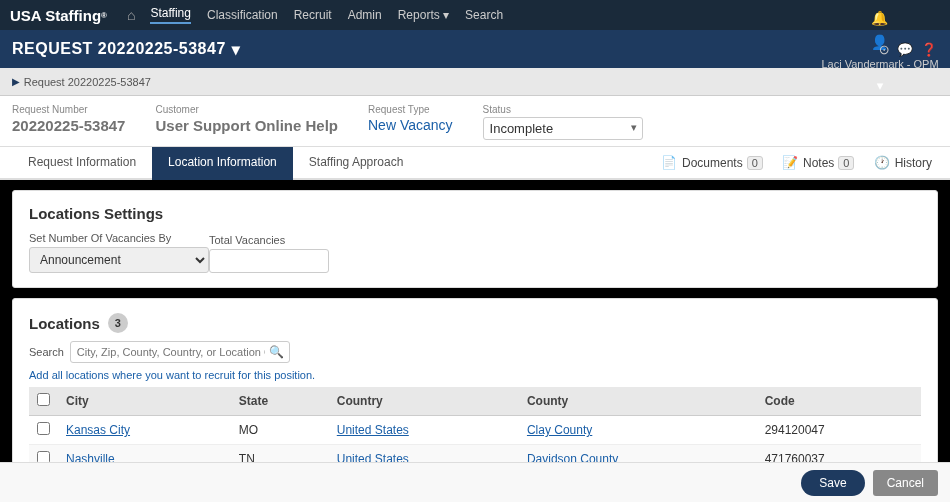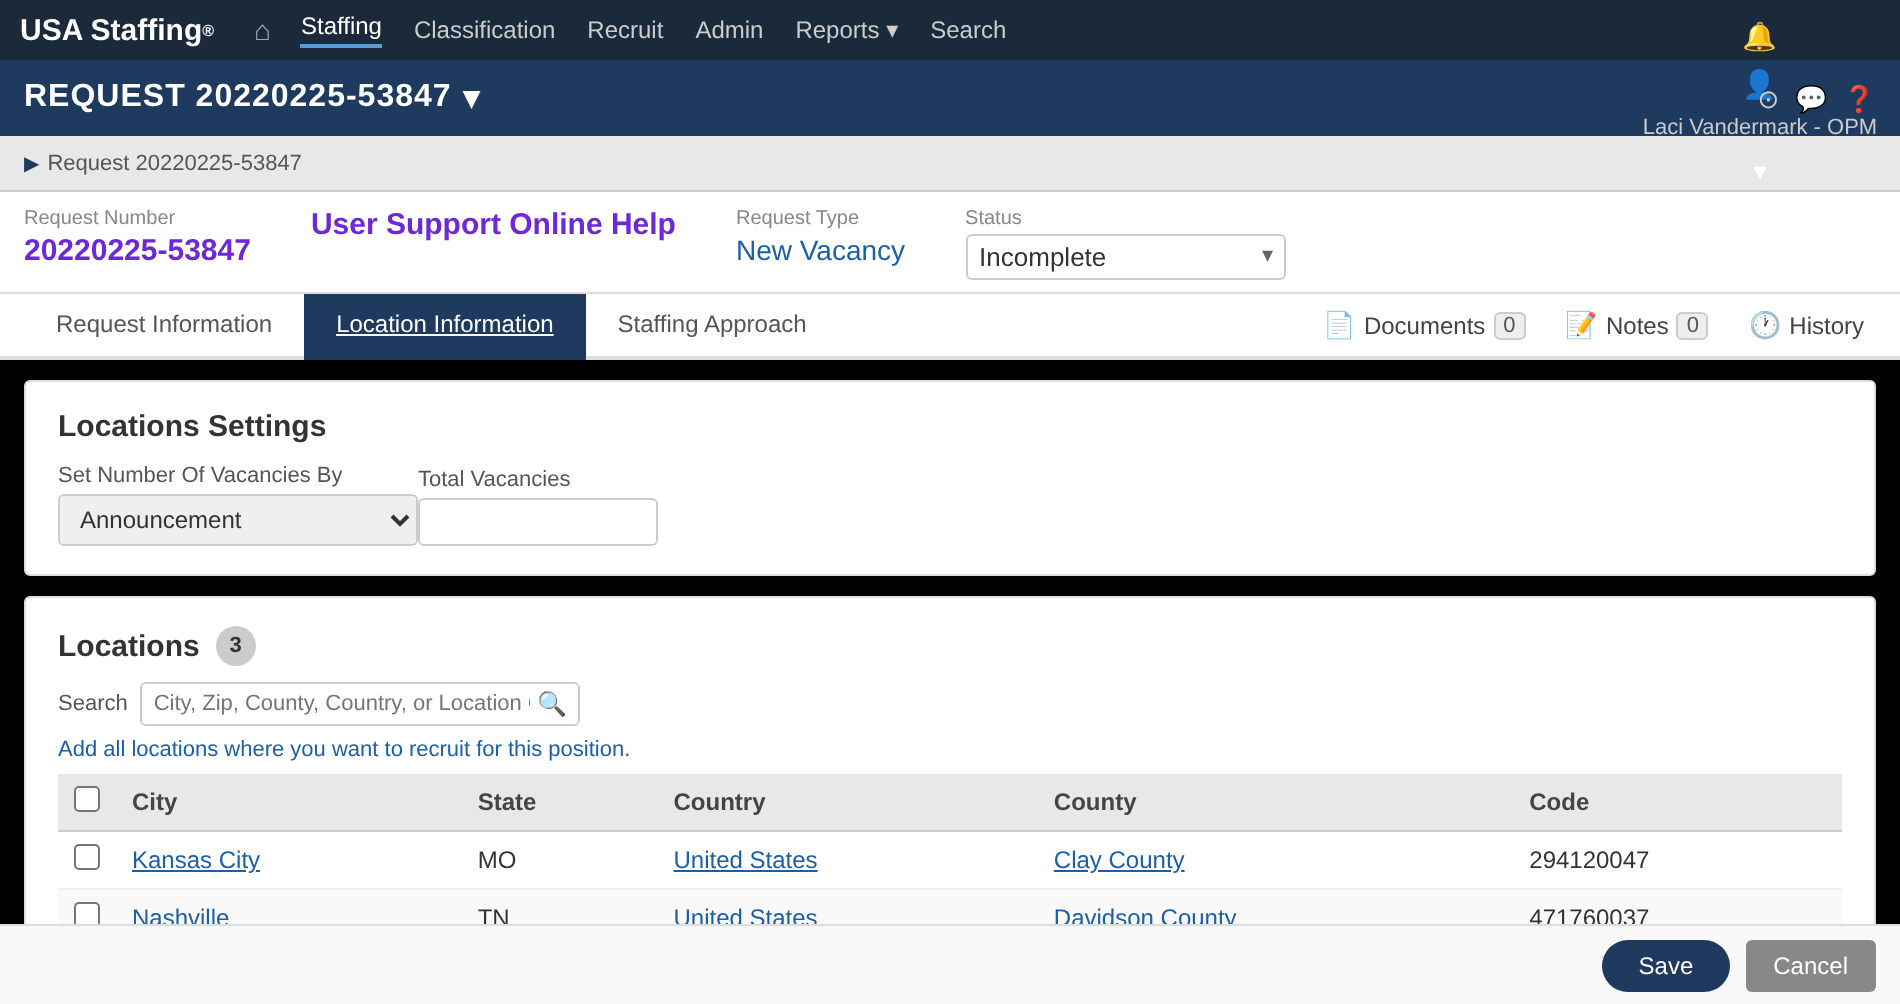--- a/index.html
+++ b/index.html
@@ -87,21 +87,21 @@
     .request-info-bar {
       background: white;
       padding: 8px 12px 6px 12px;
       border-bottom: 1px solid #ddd;
       display: flex;
       align-items: flex-start;
       gap: 30px;
     }
     .info-field label { font-size: 10px; color: #888; display: block; margin-bottom: 2px; }
     .info-field .value { font-size: 13px; color: #333; }
-    .info-field .value.large { font-size: 15px; font-weight: bold; color: #6d28d9; }
+    .info-field .value.large { font-size: 15px; font-weight: bold; color: #737373; }
     .info-field .value.request-type { font-size: 14px; color: #1a5fa8; }
 
     .status-select {
       border: 1px solid #ccc;
       border-radius: 3px;
       padding: 3px 20px 3px 6px;
       font-size: 13px;
       color: #333;
       background: white;
       appearance: none;
@@ -133,21 +133,20 @@
       font-size: 12px;
       color: #555;
       cursor: pointer;
       border-bottom: 3px solid transparent;
       margin-bottom: -2px;
     }
     .tab.active {
       color: white;
       background: #1e3a5f;
       border-bottom: 3px solid #1e3a5f;
-      text-decoration: underline;
     }
     .tabs-right { display: flex; align-items: center; gap: 8px; }
     .tab-action {
       display: flex;
       align-items: center;
       gap: 4px;
       font-size: 12px;
       color: #444;
       cursor: pointer;
       padding: 4px 6px;
@@ -344,20 +343,21 @@
     <span>Request 20220225-53847</span>
   </div>
 </div>
 
 <div class="request-info-bar">
   <div class="info-field">
     <label>Request Number</label>
     <div class="value large">20220225-53847</div>
   </div>
   <div class="info-field">
+    <label>Customer</label>
     <div class="value large">User Support Online Help</div>
   </div>
   <div class="info-field">
     <label>Request Type</label>
     <div class="value request-type">New Vacancy</div>
   </div>
   <div class="info-field">
     <label>Status</label>
     <div class="status-wrapper">
       <select class="status-select"><option>Incomplete</option><option>Complete</option><option>Cancelled</option></select>

